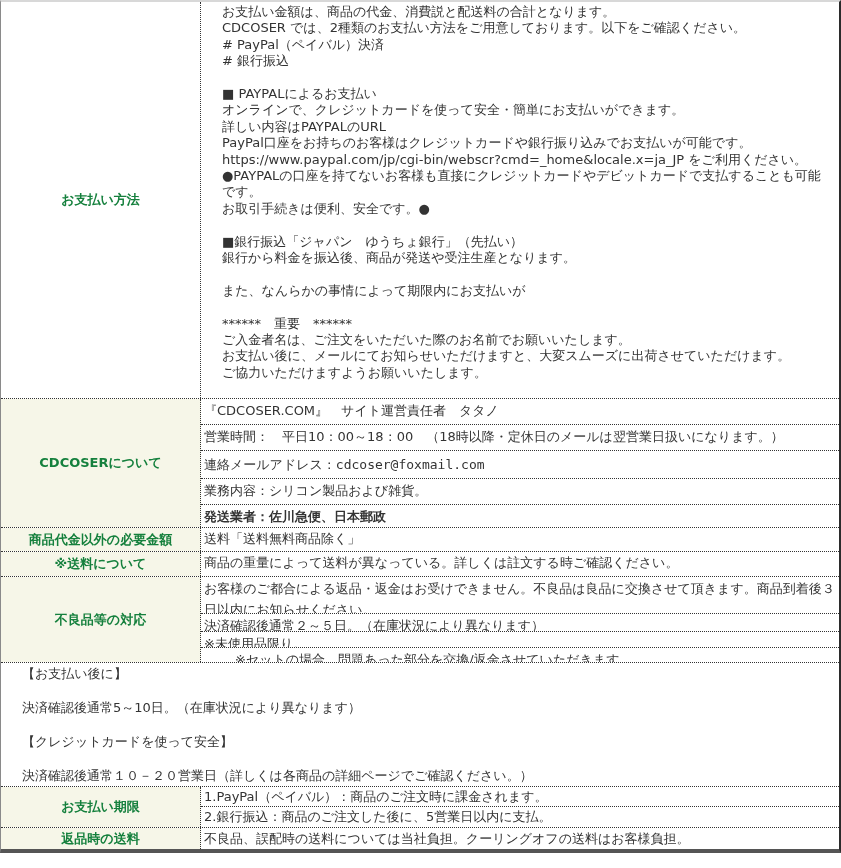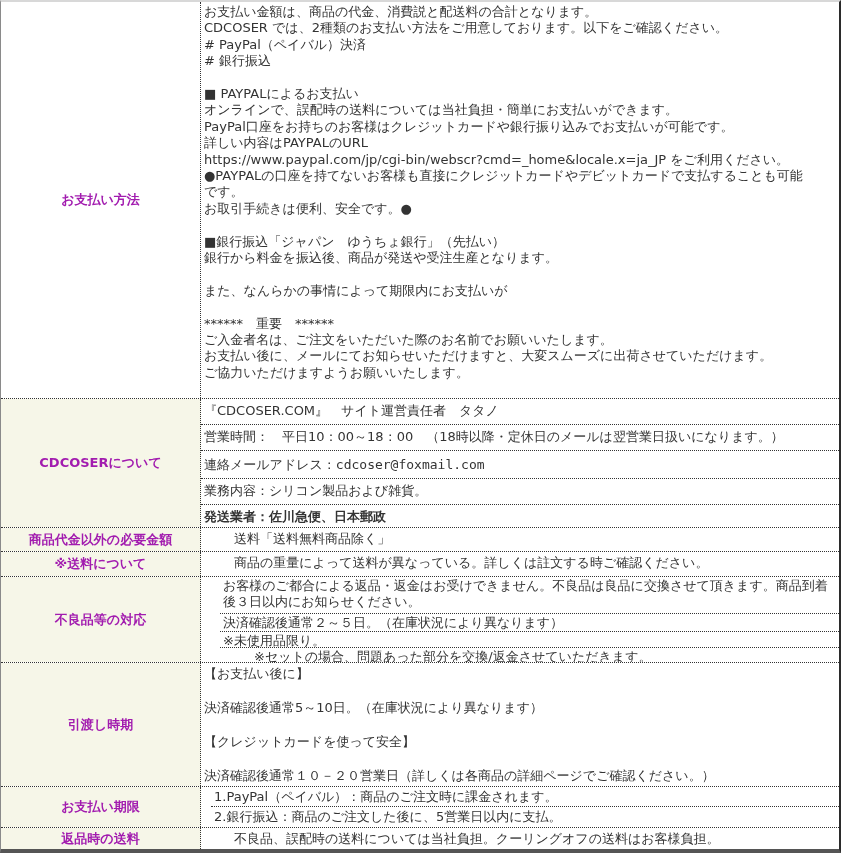--- a/index.html
+++ b/index.html
@@ -25,56 +25,56 @@
   .lcell {
     width:200px;
     flex:0 0 200px;
     border-right:1px dotted #333;
     background:#f6f6e8;
     display:flex;
     align-items:center;
     justify-content:center;
     text-align:center;
     font-weight:bold;
-    color:#a21caf;
+    color:#15803d;
     padding:10px 4px;
   }
   .lcell.white { background:#fff; }
   .rcell { flex:1 1 auto; overflow:hidden; }
   .rcell.para { padding:2px 3px; }
-  .line { min-height:16.4px; line-height:16.4px; white-space:pre-wrap; }
+  .line { min-height:16.4px; line-height:16.4px; white-space:pre-wrap;margin-left:18px; }
   .line17 { min-height:17px; line-height:17px; }
-  .rcell.single { padding:3px 3px 0; line-height:16px;margin-left:30px; }
+  .rcell.single { padding:3px 3px 0; line-height:16px; }
   .subrow {
     border-bottom:1px dotted #333;
     padding:4px 3px 0;
     line-height:16px;
     overflow:hidden;
   }
   .subrow:last-child { border-bottom:none; }
-  .subrow.tight { padding:1px 3px 0; line-height:16px;margin-left:19px; }
+  .subrow.tight { padding:1px 3px 0; line-height:21px; }
   
   .r1 { height:397px; }
   .r2 { height:129px; }
   .r2 .subrow:nth-child(1){ height:26px; }
   .r2 .subrow:nth-child(2){ height:26px; }
   .r2 .subrow:nth-child(3){ height:28px; padding-top:6px; }
   .r2 .subrow:nth-child(4){ height:26px; }
   .r2 .subrow:nth-child(5){ height:23px;font-weight:bold; }
   .r3 { height:24px; }
   .r4 { height:25px; }
   .r5 { height:86px; }
   .r5 .subrow:nth-child(1){ height:37px; }
   .r5 .subrow:nth-child(2){ height:18px; }
   .r5 .subrow:nth-child(3){ height:16px; }
   .r5 .subrow:nth-child(4){ height:15px;padding-left:34px; }
   .r6 { height:124px; }
   .r6 .rcell { padding:2px 3px; }
   .r7 { height:41px; }
-  .r7 .subrow{ height:20px; padding:2px 3px 0; line-height:16px;margin-left:10px; }
+  .r7 .subrow{ height:20px; padding:2px 3px 0; line-height:16px; }
   .r8 { height:23px; }
   .r9 { height:21px; }
   .email {
     font-family:"DejaVu Sans Mono","Liberation Mono",monospace;
     font-weight:normal;
   }
 </style>
 </head>
 <body>
 
@@ -82,23 +82,23 @@
 
   <div class="trow r1">
     <div class="lcell white">お支払い方法</div>
     <div class="rcell para">
       <div class="line">お支払い金額は、商品の代金、消費説と配送料の合計となります。</div>
       <div class="line">CDCOSER では、2種類のお支払い方法をご用意しております。以下をご確認ください。</div>
       <div class="line"># PayPal（ペイバル）決済</div>
       <div class="line"># 銀行振込</div>
       <div class="line"></div>
       <div class="line">■ PAYPALによるお支払い</div>
-      <div class="line">オンラインで、誤配時の送料については当社負担・簡単にお支払いができます。</div>
+      <div class="line">オンラインで、クレジットカードを使って安全・簡単にお支払いができます。</div>
+      <div class="line">詳しい内容はPAYPALのURL</div>
       <div class="line">PayPal口座をお持ちのお客様はクレジットカードや銀行振り込みでお支払いが可能です。</div>
-      <div class="line">詳しい内容はPAYPALのURL</div>
       <div class="line">https://www.paypal.com/jp/cgi-bin/webscr?cmd=_home&amp;locale.x=ja_JP をご利用ください。</div>
       <div class="line">●PAYPALの口座を持てないお客様も直接にクレジットカードやデビットカードで支払することも可能</div>
       <div class="line">です。</div>
       <div class="line">お取引手続きは便利、安全です。●</div>
       <div class="line"></div>
       <div class="line">■銀行振込「ジャパン　ゆうちょ銀行」（先払い）</div>
       <div class="line">銀行から料金を振込後、商品が発送や受注生産となります。</div>
       <div class="line"></div>
       <div class="line">また、なんらかの事情によって期限内にお支払いが</div>
       <div class="line"></div>
@@ -134,21 +134,20 @@
     <div class="lcell">不良品等の対応</div>
     <div class="rcell">
       <div class="subrow tight"><span>お客様のご都合による返品・返金はお受けできません。不良品は良品に交換させて頂きます。商品到着後３日以内にお知らせください。</span></div>
       <div class="subrow tight"><span>決済確認後通常２～５日。（在庫状況により異なります）</span></div>
       <div class="subrow tight"><span>※未使用品限り。</span></div>
       <div class="subrow tight"><span>※セットの場合、問題あった部分を交換/返金させていただきます。</span></div>
     </div>
   </div>
 
   <div class="trow r6">
-    <div class="lcell">引渡し時期</div>
     <div class="rcell">
       <div class="line line17">【お支払い後に】</div>
       <div class="line line17"></div>
       <div class="line line17">決済確認後通常5～10日。（在庫状況により異なります）</div>
       <div class="line line17"></div>
       <div class="line line17">【クレジットカードを使って安全】</div>
       <div class="line line17"></div>
       <div class="line line17">決済確認後通常１０－２０営業日（詳しくは各商品の詳細ページでご確認ください。）</div>
     </div>
   </div>

